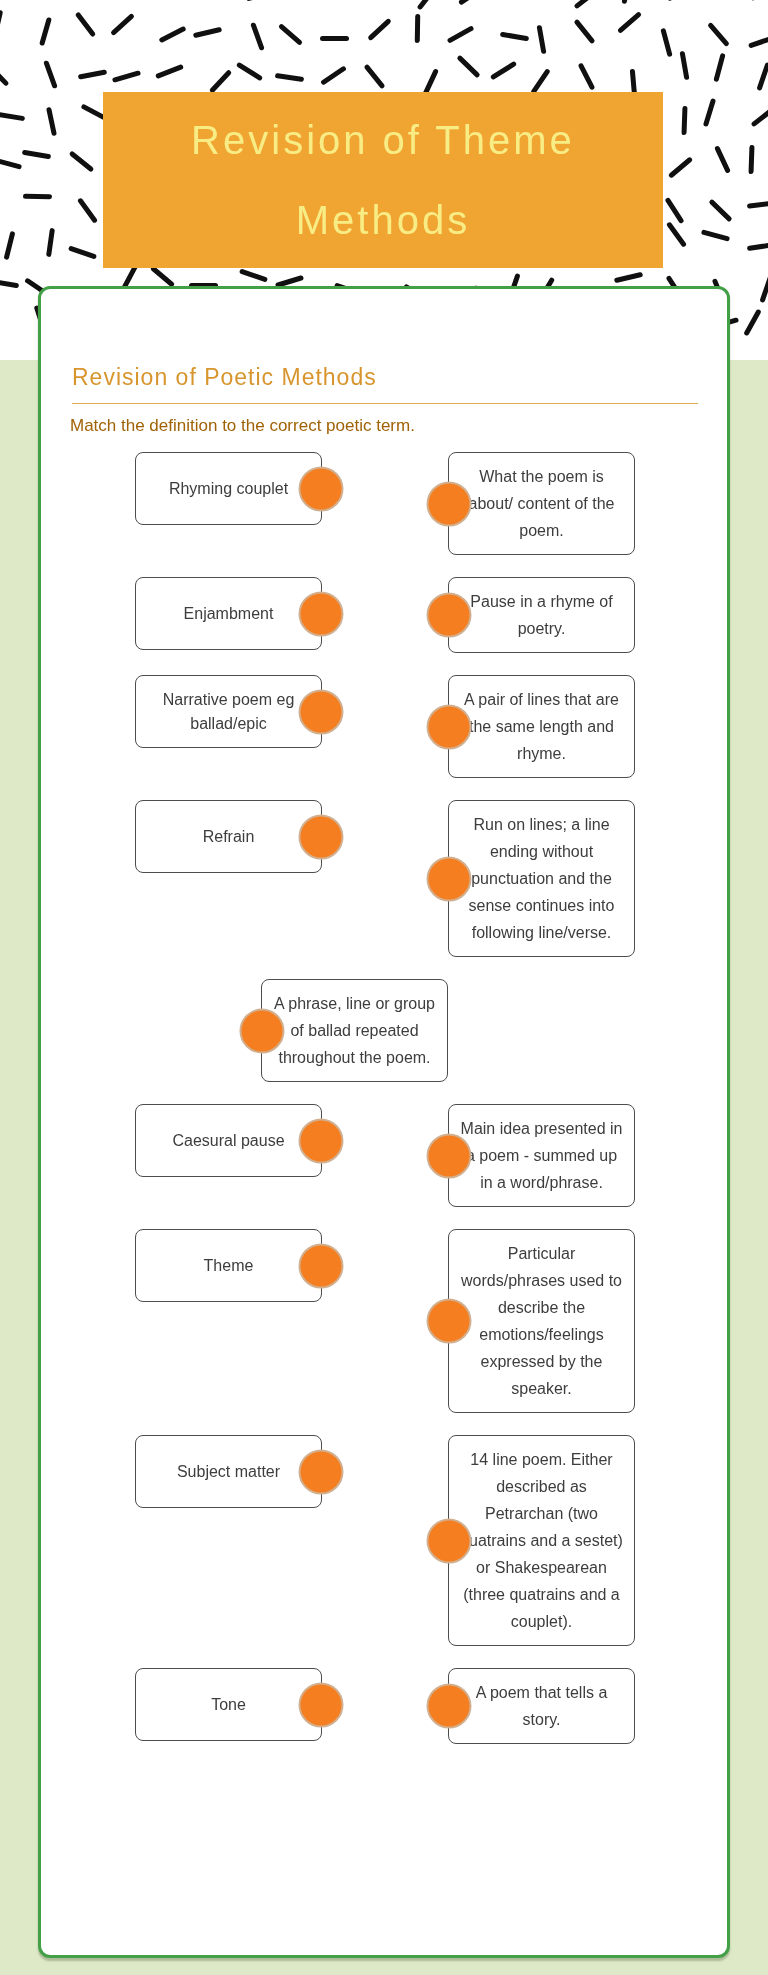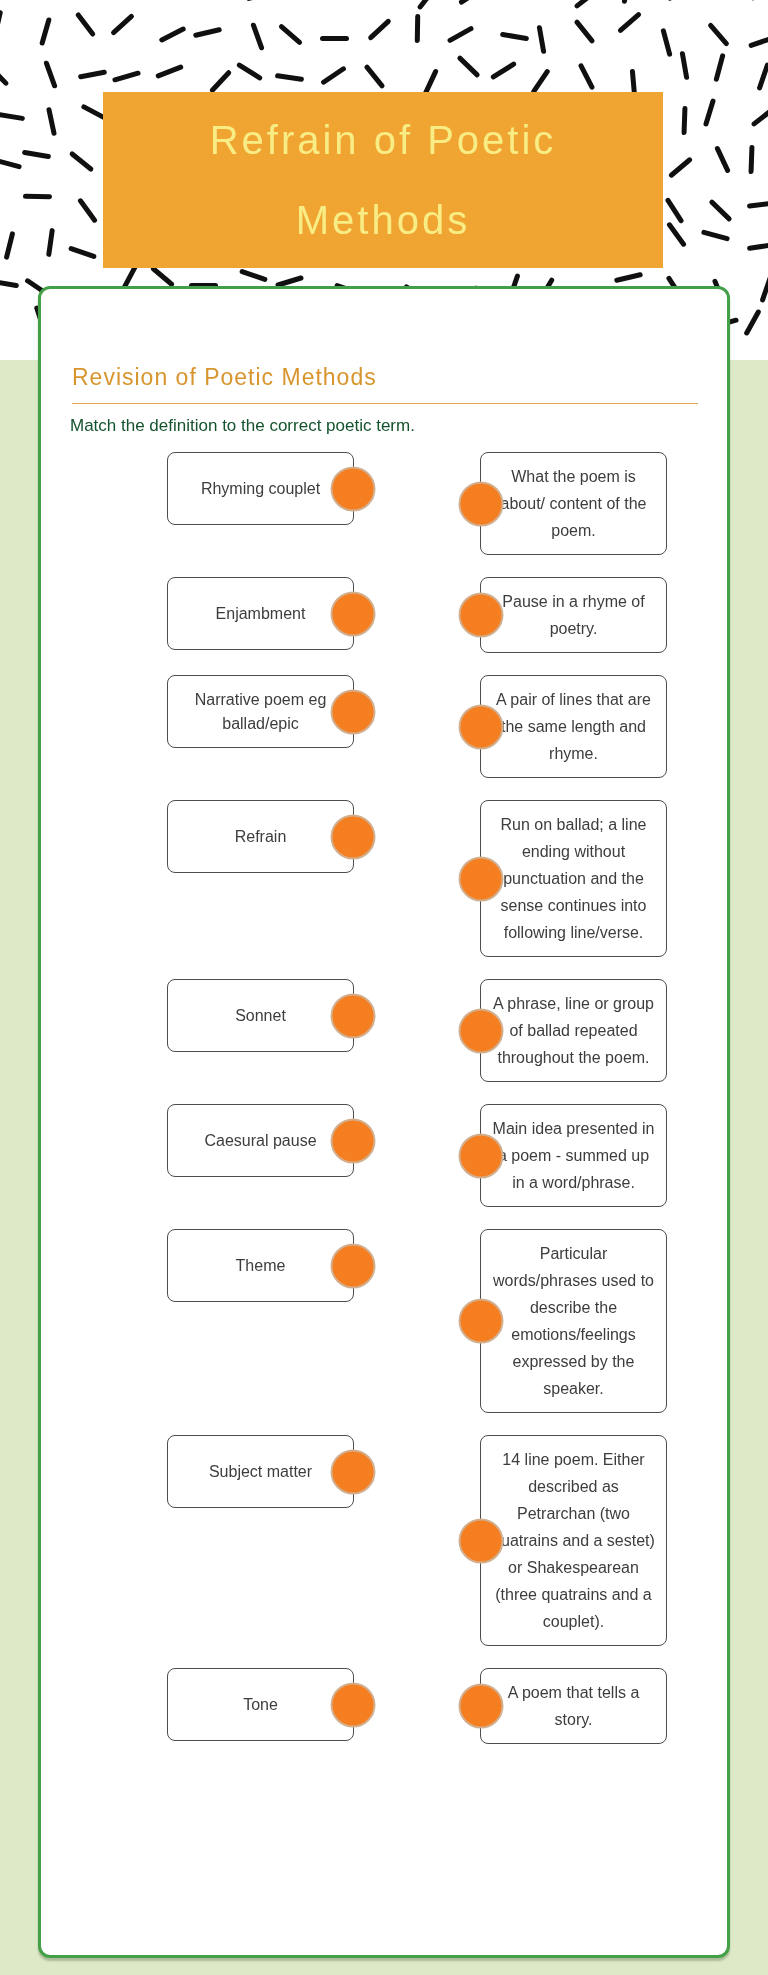--- a/index.html
+++ b/index.html
@@ -41,31 +41,31 @@
     margin:0 0 0 31px;
     color:#d8952d;font-size:23px;line-height:28px;letter-spacing:1px;
     font-weight:normal;
   }
   .ws-divider{
     border:none;border-top:1px solid #e0a850;
     margin:12px 0 0 31px;width:626px;
   }
   .ws-instruction{
     margin:10px 0 14px 29px;
-    font-size:17px;line-height:24px;color:#14532d;
+    font-size:17px;line-height:24px;color:#a16207;
   }
   .match-row{
     display:flex;align-items:flex-start;
     padding-left:94px;margin-bottom:22px;
   }
   .term-box,.def-box{
     width:187px;min-height:73px;box-sizing:border-box;
     border:1px solid #4d4d4d;border-radius:8px;background:#fff;
     display:flex;align-items:center;justify-content:center;
-    text-align:center;position:relative;margin-left:32px;
+    text-align:center;position:relative;
   }
   .term-box{padding:8px 10px;font-size:16px;line-height:24px;}
   .def-box{padding:10px;font-size:16px;line-height:27px;margin-left:126px;}
   .dot{
     position:absolute;width:45px;height:45px;border-radius:50%;
     background:#f57e20;border:2px solid #d2b08f;top:50%;box-sizing:border-box;
     cursor:pointer;
   }
   .dot-right{right:0;transform:translate(50%,-50%);}
   .dot-left{left:0;transform:translate(-50%,-50%);}
@@ -229,21 +229,21 @@
     <i style="left: 496.666px; top: 321.383px; transform: rotate(165deg);"></i>
     <i style="left: 537.882px; top: 327.211px; transform: rotate(110deg);"></i>
     <i style="left: 580.534px; top: 314.513px; transform: rotate(124deg);"></i>
     <i style="left: 608.548px; top: 321.742px; transform: rotate(8deg);"></i>
     <i style="left: 668.98px; top: 319.743px; transform: rotate(46deg);"></i>
     <i style="left: 709.856px; top: 321.403px; transform: rotate(164deg);"></i>
     <i style="left: 737.799px; top: 320.477px; transform: rotate(119deg);"></i>
   </div>
 
 <div class="banner">
-  <div class="banner-line">Refrain of Poetic</div>
+  <div class="banner-line">Revision of Theme</div>
   <div class="banner-line">Methods</div>
 </div>
 
 <div class="card">
   <h1 class="ws-heading">Revision of Poetic Methods</h1>
   <hr class="ws-divider">
   <div class="ws-instruction">Match the definition to the correct poetic term.</div>
 
   <div class="match-row">
     <div class="term-box">
@@ -278,29 +278,25 @@
     </div>
   </div>
 
   <div class="match-row">
     <div class="term-box">
       <span>Refrain</span>
       <span class="dot dot-right"></span>
     </div>
     <div class="def-box">
       <span class="dot dot-left"></span>
-      <span>Run on ballad; a line ending without punctuation and the sense continues into following line/verse.</span>
-    </div>
-  </div>
-
-  <div class="match-row">
-    <div class="term-box">
-      <span>Sonnet</span>
-      <span class="dot dot-right"></span>
-    </div>
+      <span>Run on lines; a line ending without punctuation and the sense continues into following line/verse.</span>
+    </div>
+  </div>
+
+  <div class="match-row">
     <div class="def-box">
       <span class="dot dot-left"></span>
       <span>A phrase, line or group of ballad repeated throughout the poem.</span>
     </div>
   </div>
 
   <div class="match-row">
     <div class="term-box">
       <span>Caesural pause</span>
       <span class="dot dot-right"></span>

